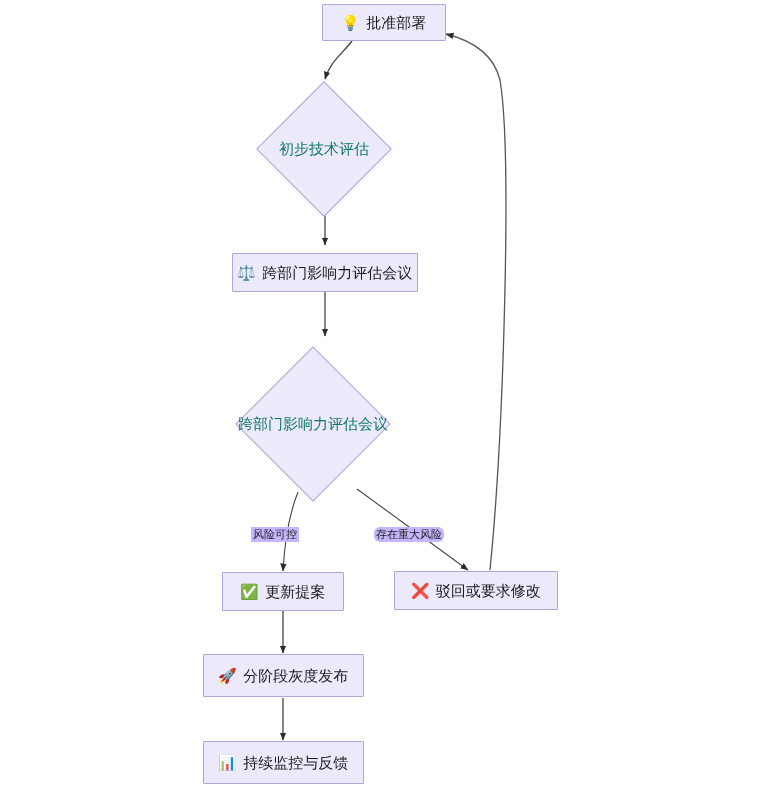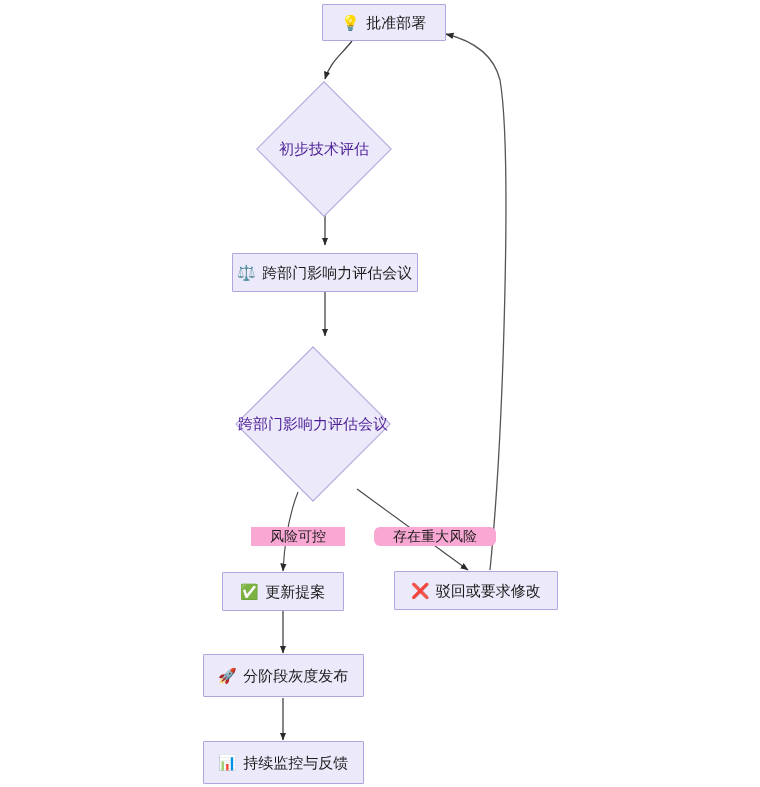--- a/index.html
+++ b/index.html
@@ -71,30 +71,30 @@
   .diamond-text {
     position: absolute;
     left: 0;
     top: 0;
     width: 100%;
     height: 100%;
     display: flex;
     align-items: center;
     justify-content: center;
     font-size: 15px;
-    color: #4c1d95;
+    color: #0f766e;
     white-space: nowrap;
     z-index: 1;
   }
   .edge-label {
     position: absolute;
-    font-size: 14px;
+    font-size: 11px;
     color: #1c1c1c;
-    background: #f9a8d4;
-    padding: 1px 19px;
+    background: #c4b5fd;
+    padding: 1px 2px;
     white-space: nowrap;
     line-height: 1.2;
     z-index: 4;
   }
 </style>
 </head>
 <body>
 
 <div id="flowchart">
 

